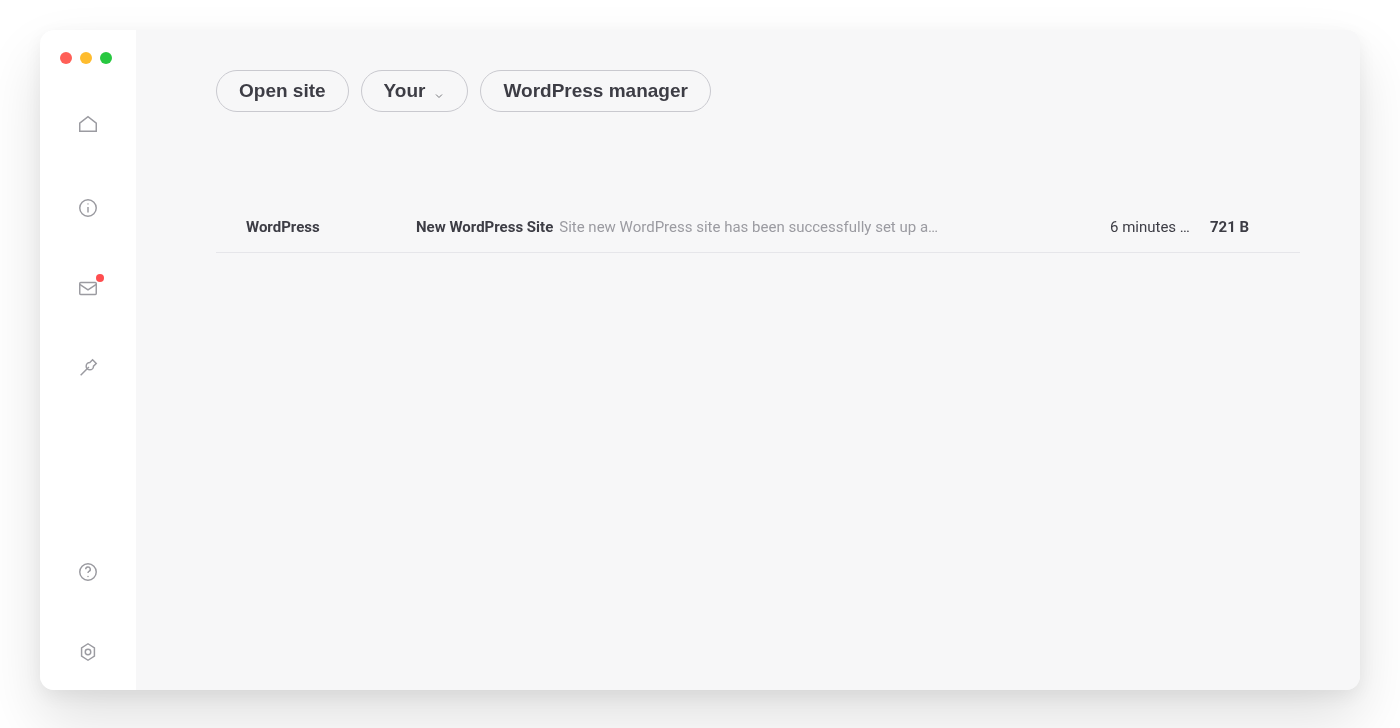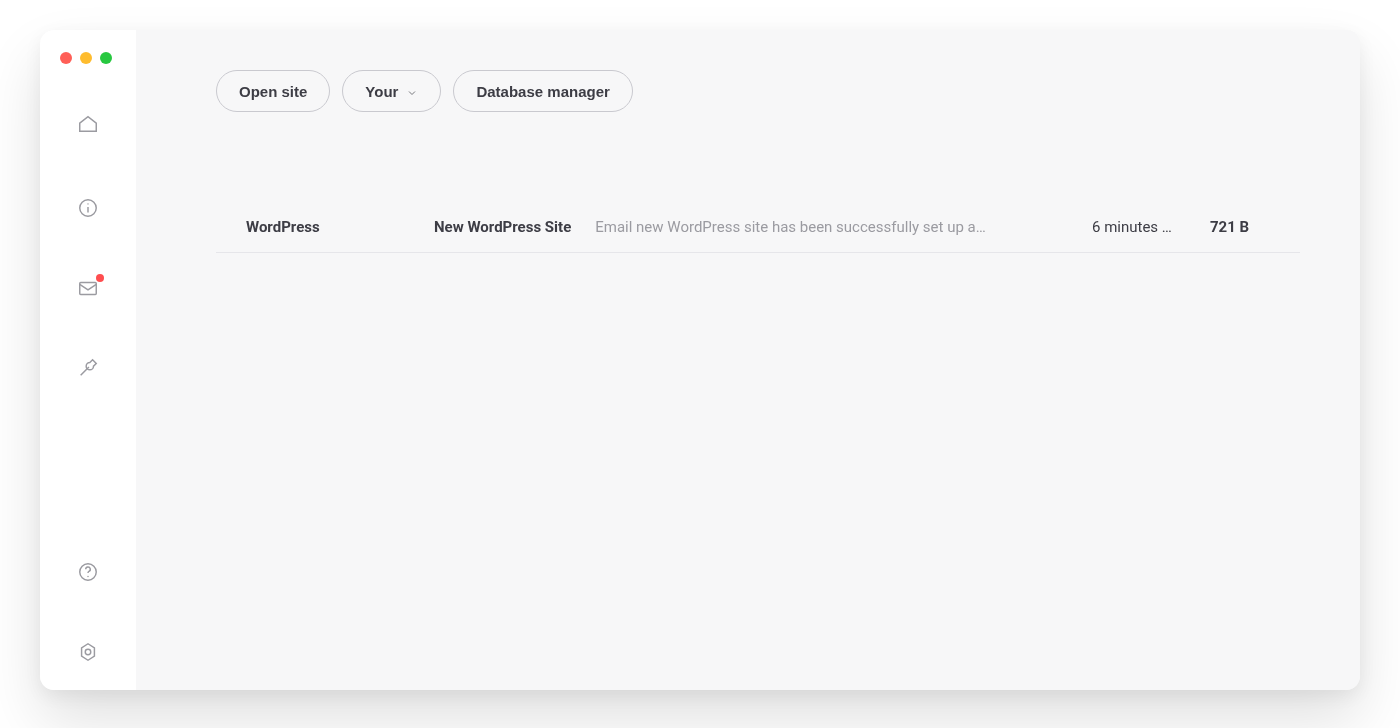--- a/index.html
+++ b/index.html
@@ -90,21 +90,21 @@
   }
   .actions {
     display:flex;
     gap:12px;
     align-items:center;
   }
   .btn {
     height:42px;
     padding: 0 22px;
     border-radius:21px;
-    font-size:15px;
+    font-size:19px;
     font-weight:600;
     display:flex;
     align-items:center;
     gap:8px;
     cursor:pointer;
     border:1.5px solid #c9c9cf;
     background:transparent;
     color:#3d3d45;
   }
   .btn.primary {
@@ -116,21 +116,20 @@
   .btn .chev svg{ width:12px; height:12px; stroke:#77787d; stroke-width:2; fill:none;}
 
   
   .email-row {
     display:flex;
     align-items:center;
     padding: 16px 30px 16px 30px;
     border-bottom:1px solid #e6e6ea;
     font-size:15px;
     color:#3d3d45;
-    gap:18px;
     cursor:pointer;
   }
   .email-row .sender   { width:170px; font-weight:700; color:#3d3d45; }
   .email-row .subject  { font-weight:700; color:#3d3d45; white-space:nowrap;}
   .email-row .preview  { color:#9b9ba1; flex:1; overflow:hidden; text-overflow:ellipsis; white-space:nowrap; margin-left:6px;}
   .email-row .time     { width:100px; font-weight:400; white-space:nowrap; overflow:hidden; text-overflow:ellipsis;}
   .email-row .size     { width:60px; font-weight:700; }
 </style>
 </head>
 <body>
@@ -216,29 +215,29 @@
         </button>
         <button class="btn">
           <span>Your</span>
           <span class="chev">
             <svg viewBox="0 0 24 24">
                 <polyline points="6 9 12 15 18 9"></polyline>
               </svg>
           </span>
         </button>
         <button class="btn">
-          <span>Database manager</span>
+          <span>WordPress manager</span>
         </button>
       </div>
     </div>
 
     <div>
       <div class="email-row">
         <div class="sender">WordPress</div>
         <div class="subject">New WordPress Site</div>
-        <div class="preview">Email new WordPress site has been successfully set up a…</div>
+        <div class="preview">Site new WordPress site has been successfully set up a…</div>
         <div class="time">6 minutes …</div>
         <div class="size">721 B</div>
       </div>
     </div>
   </div>
 
 </div>
 
 </body></html>

